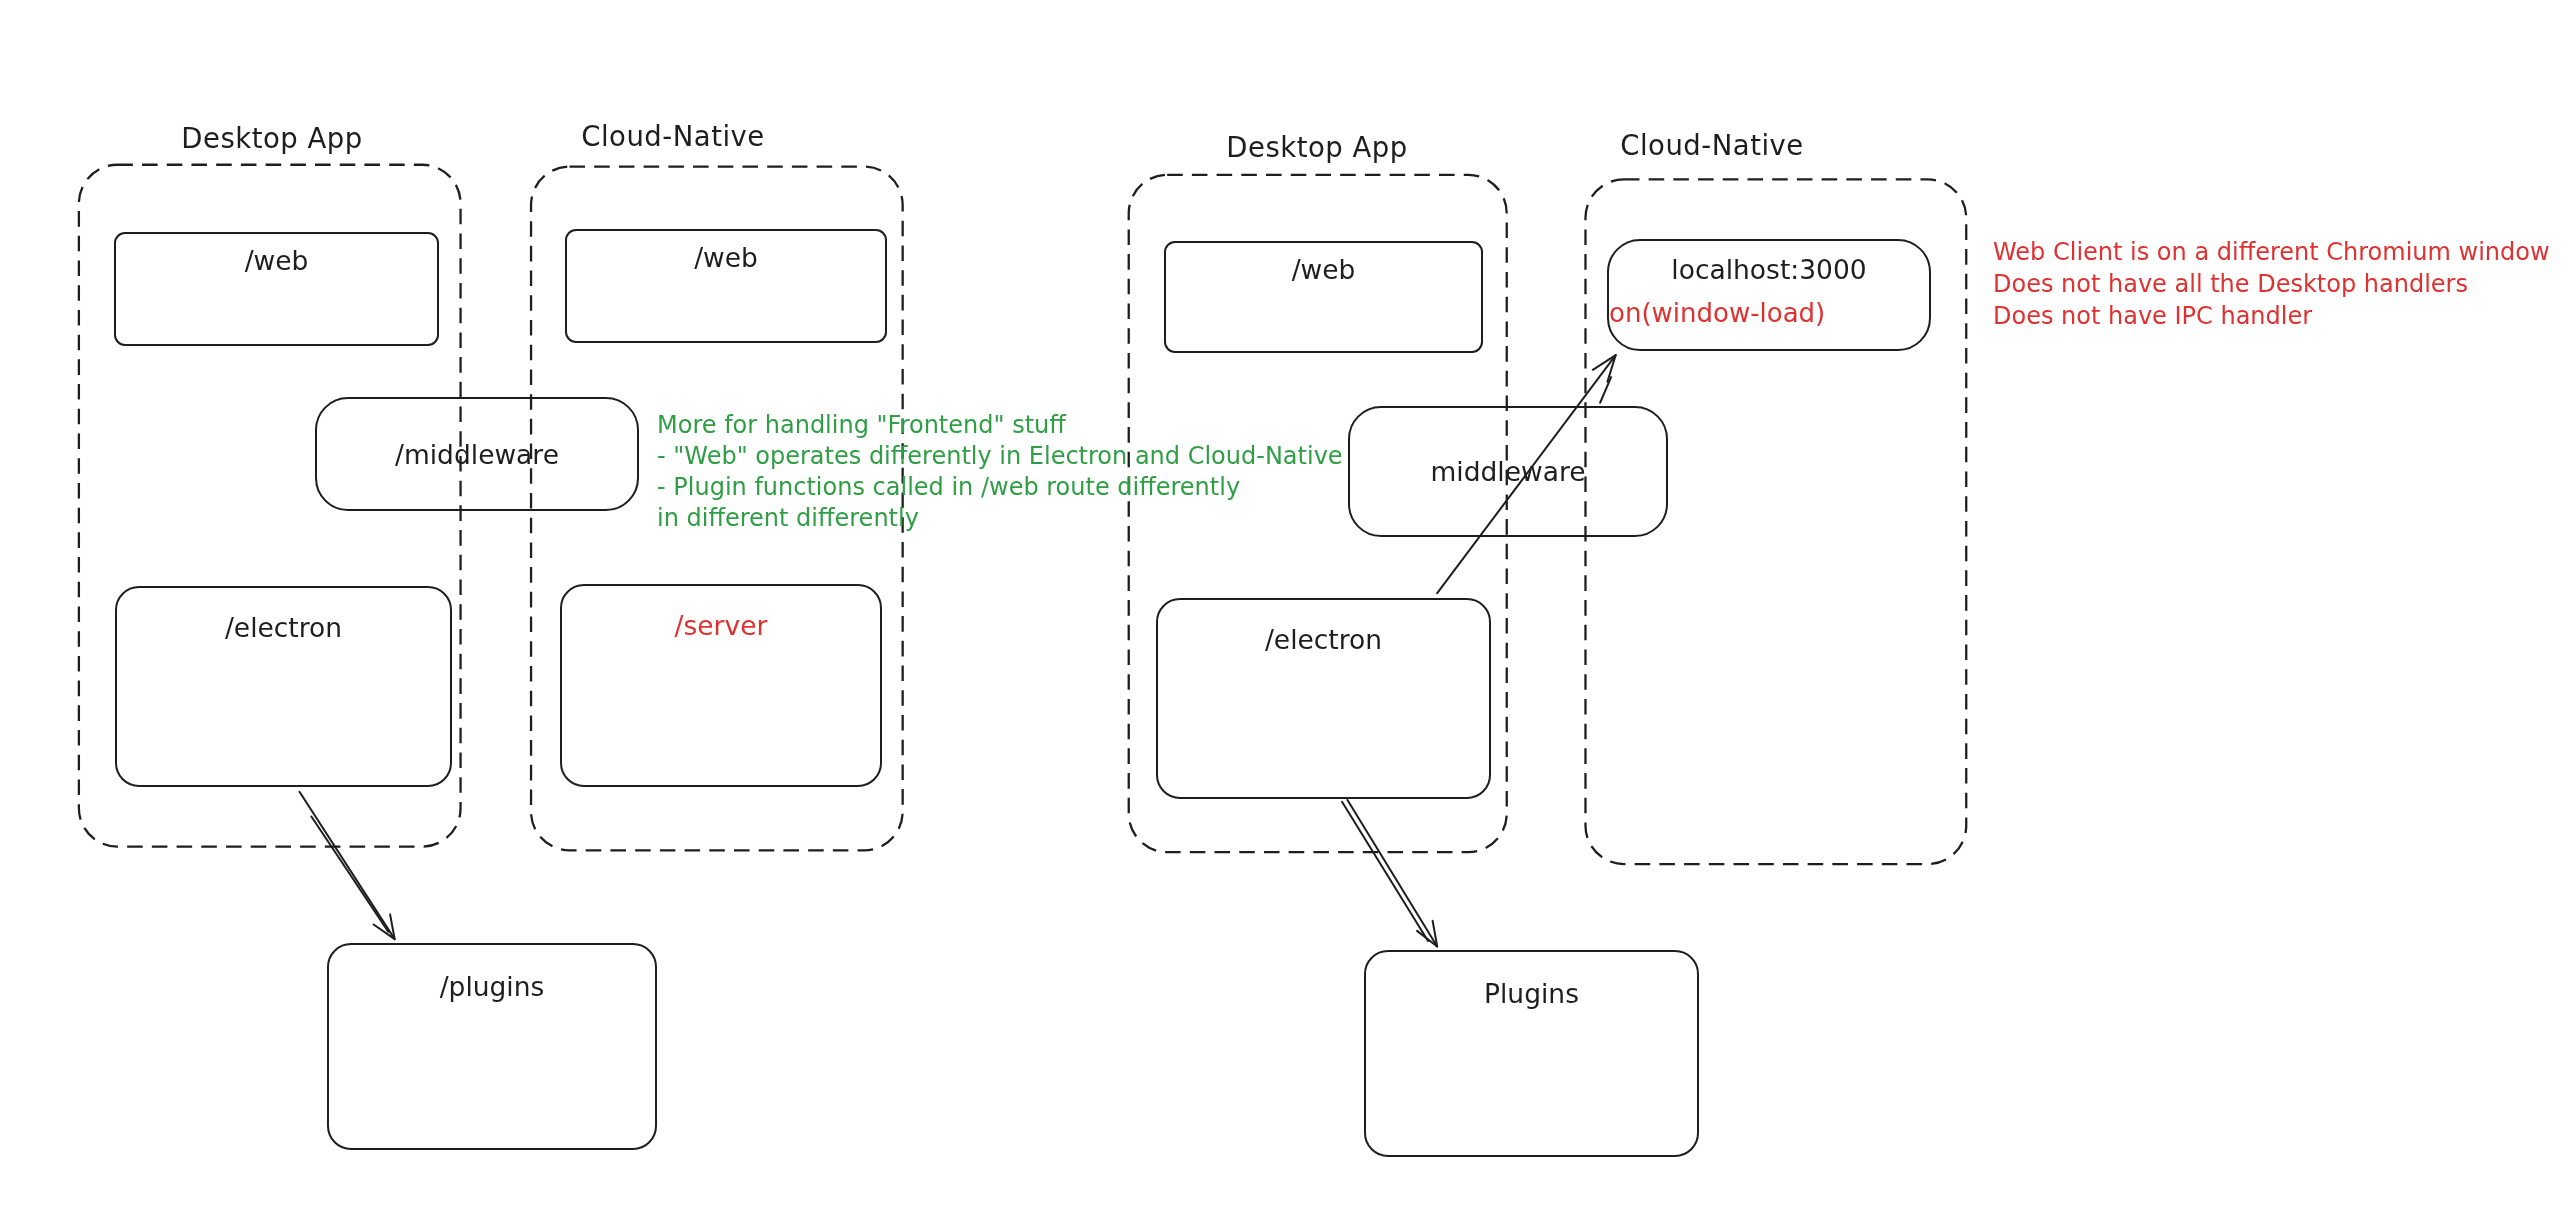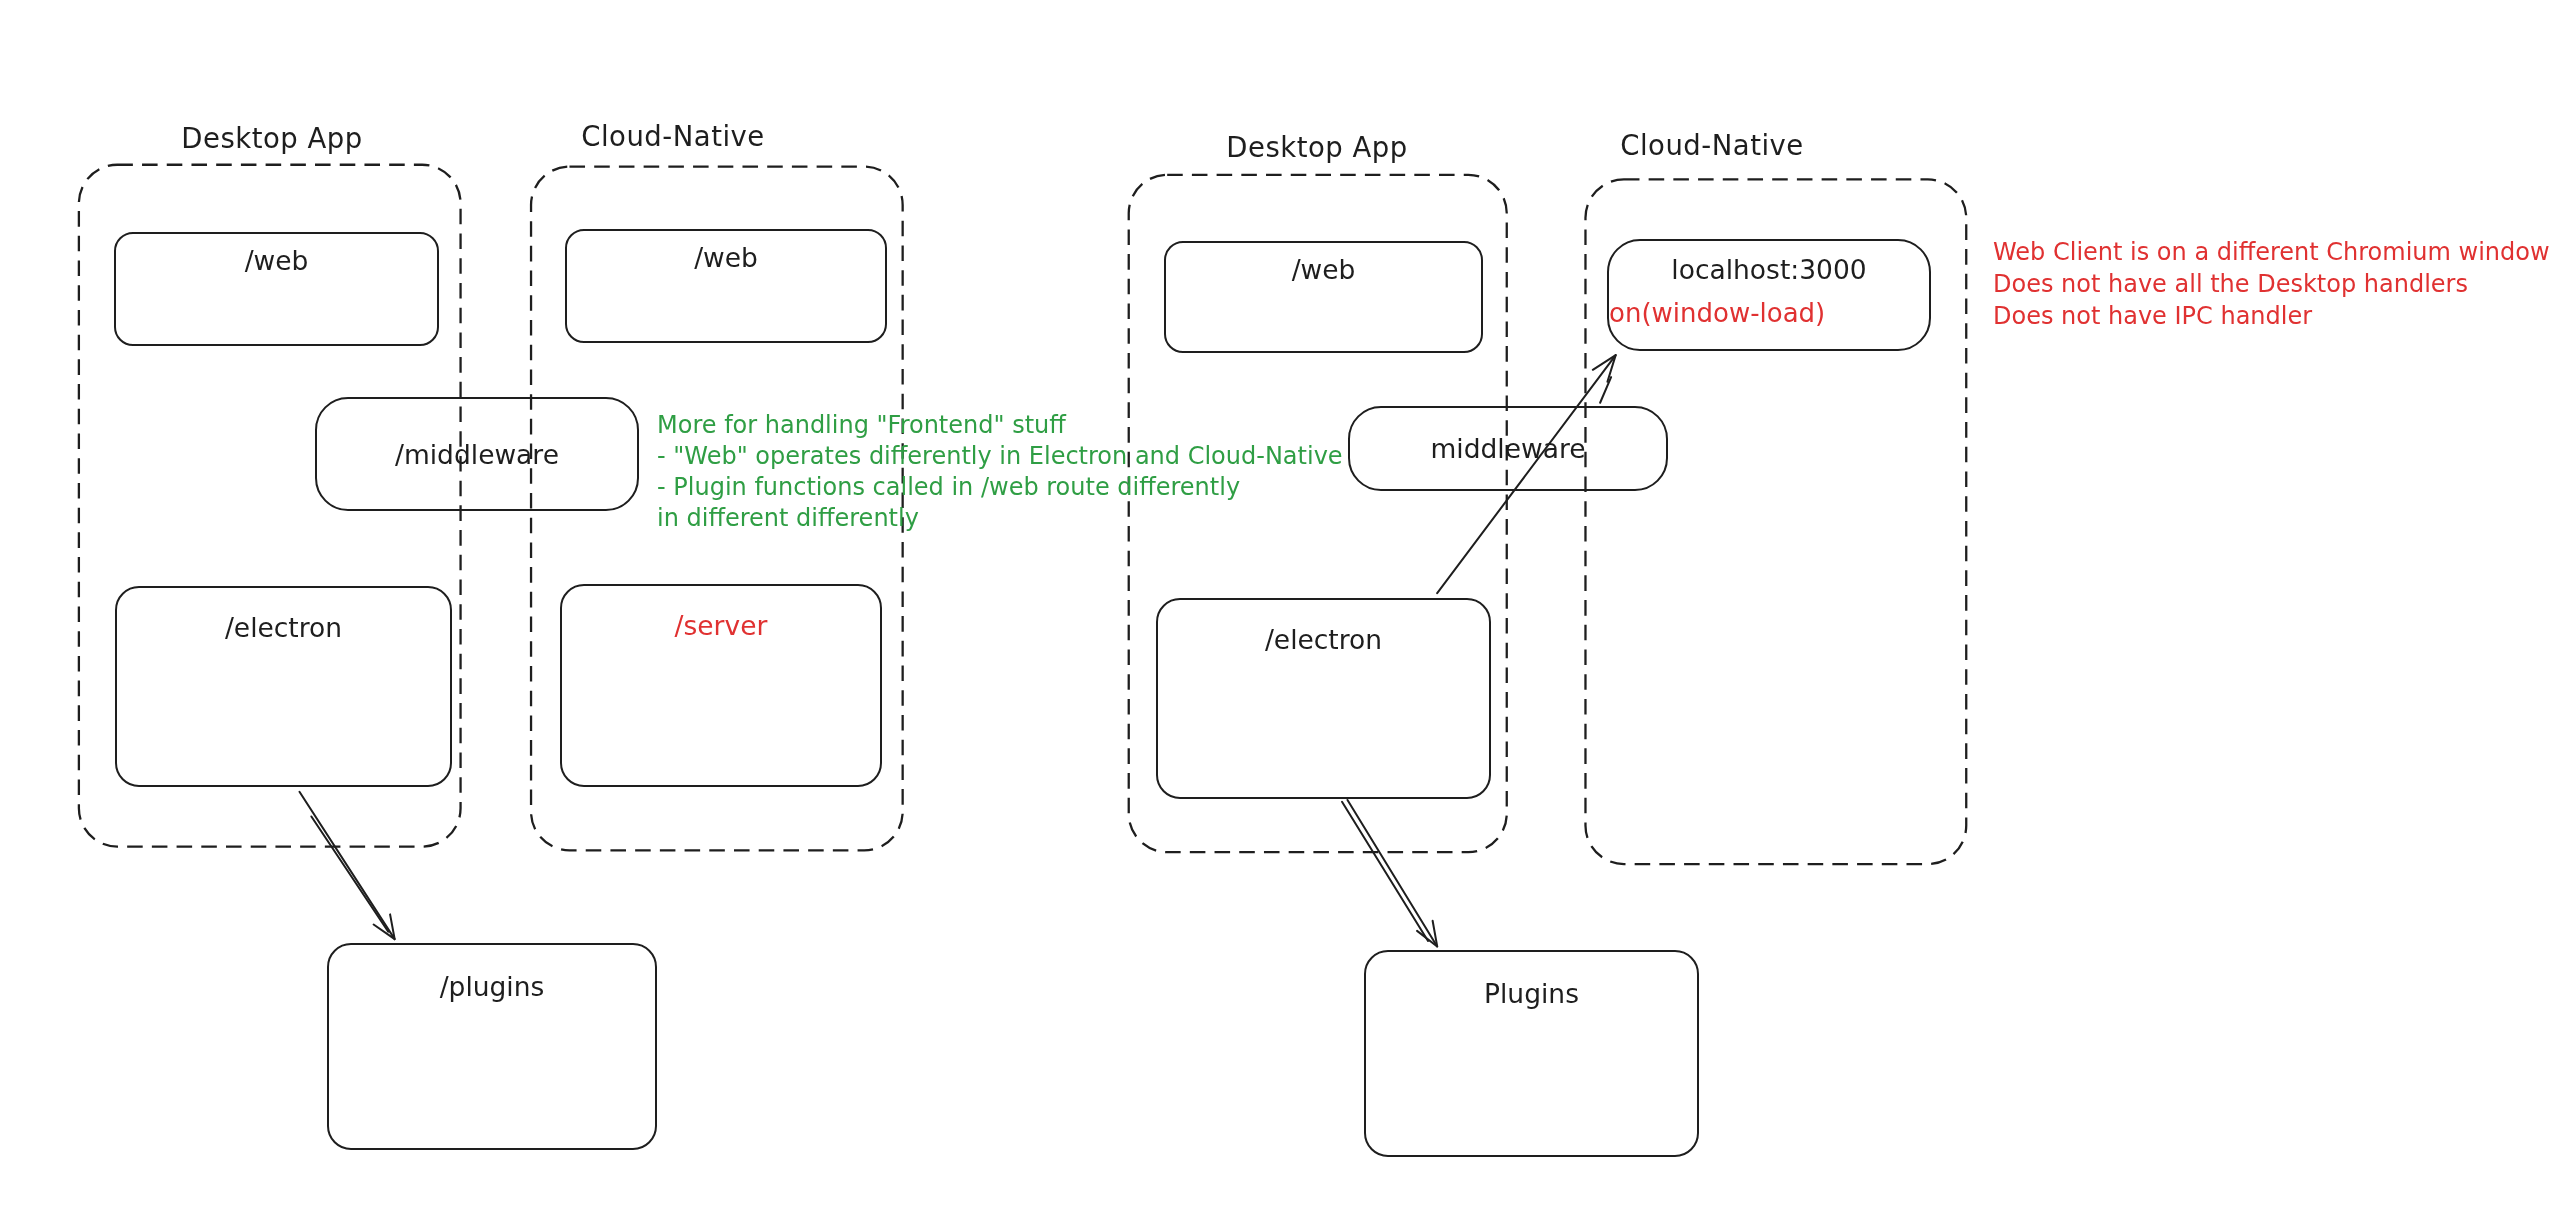--- a/index.html
+++ b/index.html
@@ -35,21 +35,21 @@
 
   .node {
     position: absolute;
     border: 2.3px solid #1e1e1e;
     background: transparent;
     box-sizing: border-box;
     text-align: center;
     font-size: 26.5px;
     color: #1e1e1e;
   }
-  .r-sm { border-radius: 19px; }
+  .r-sm { border-radius: 11px; }
   .r-md { border-radius: 33px; }
   .r-lg { border-radius: 24px; }
 
   .node .label {
     display: block;
     width: 100%;
     white-space: nowrap;
   }
   .node.center-label {
     display: flex;
@@ -128,21 +128,21 @@
 
   <div class="node r-sm" style="left:1164px; top:241px; width:319px; height:112px;">
     <span class="label" style="padding-top:11px;">/web</span>
   </div>
 
   <div class="node r-md" style="left:1607px; top:239px; width:324px; height:112px;">
     <span class="label" style="padding-top:13px;">localhost:3000</span>
     <span class="sub-label">on(window-load)</span>
   </div>
 
-  <div class="node r-md center-label" style="left:1348px; top:406px; width:320px; height:85px;">
+  <div class="node r-md center-label" style="left:1348px; top:406px; width:320px; height:131px;">
     <span class="label">middleware</span>
   </div>
 
   <div class="node r-lg" style="left:1156px; top:598px; width:335px; height:201px;">
     <span class="label" style="padding-top:24px;">/electron</span>
   </div>
 
   <div class="node r-lg" style="left:1364px; top:950px; width:335px; height:207px;">
     <span class="label" style="padding-top:26px;">Plugins</span>
   </div>

